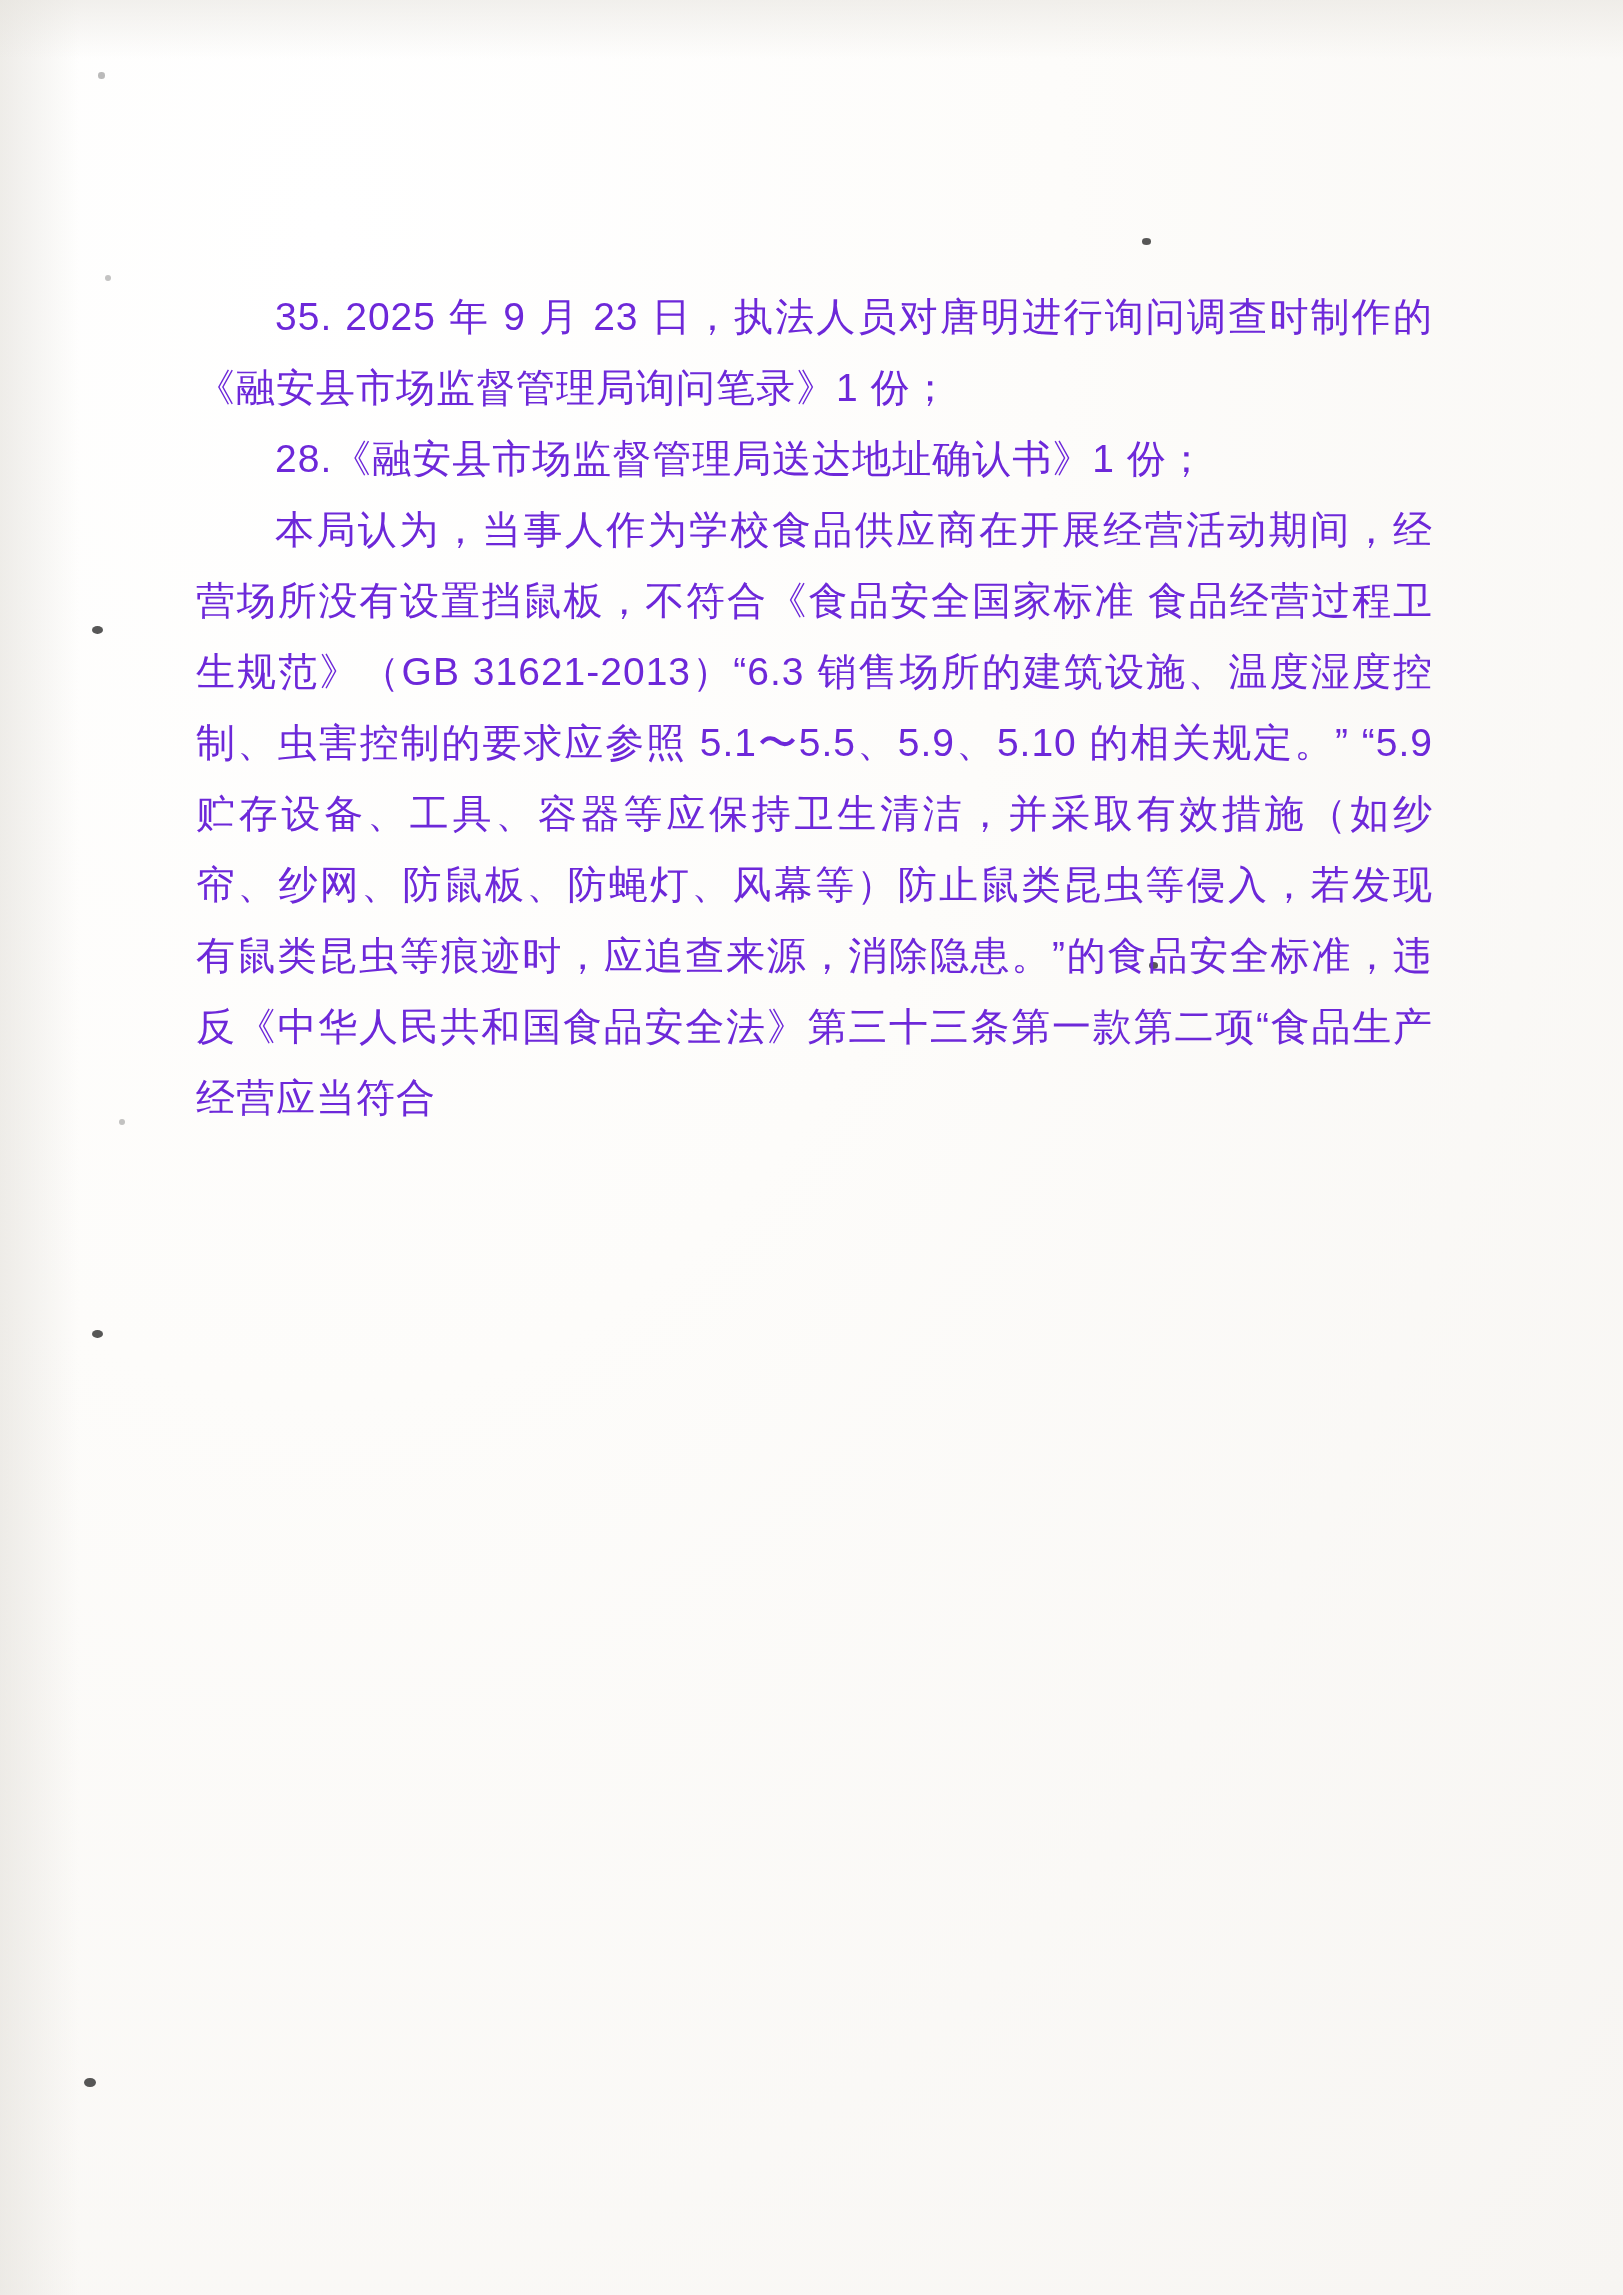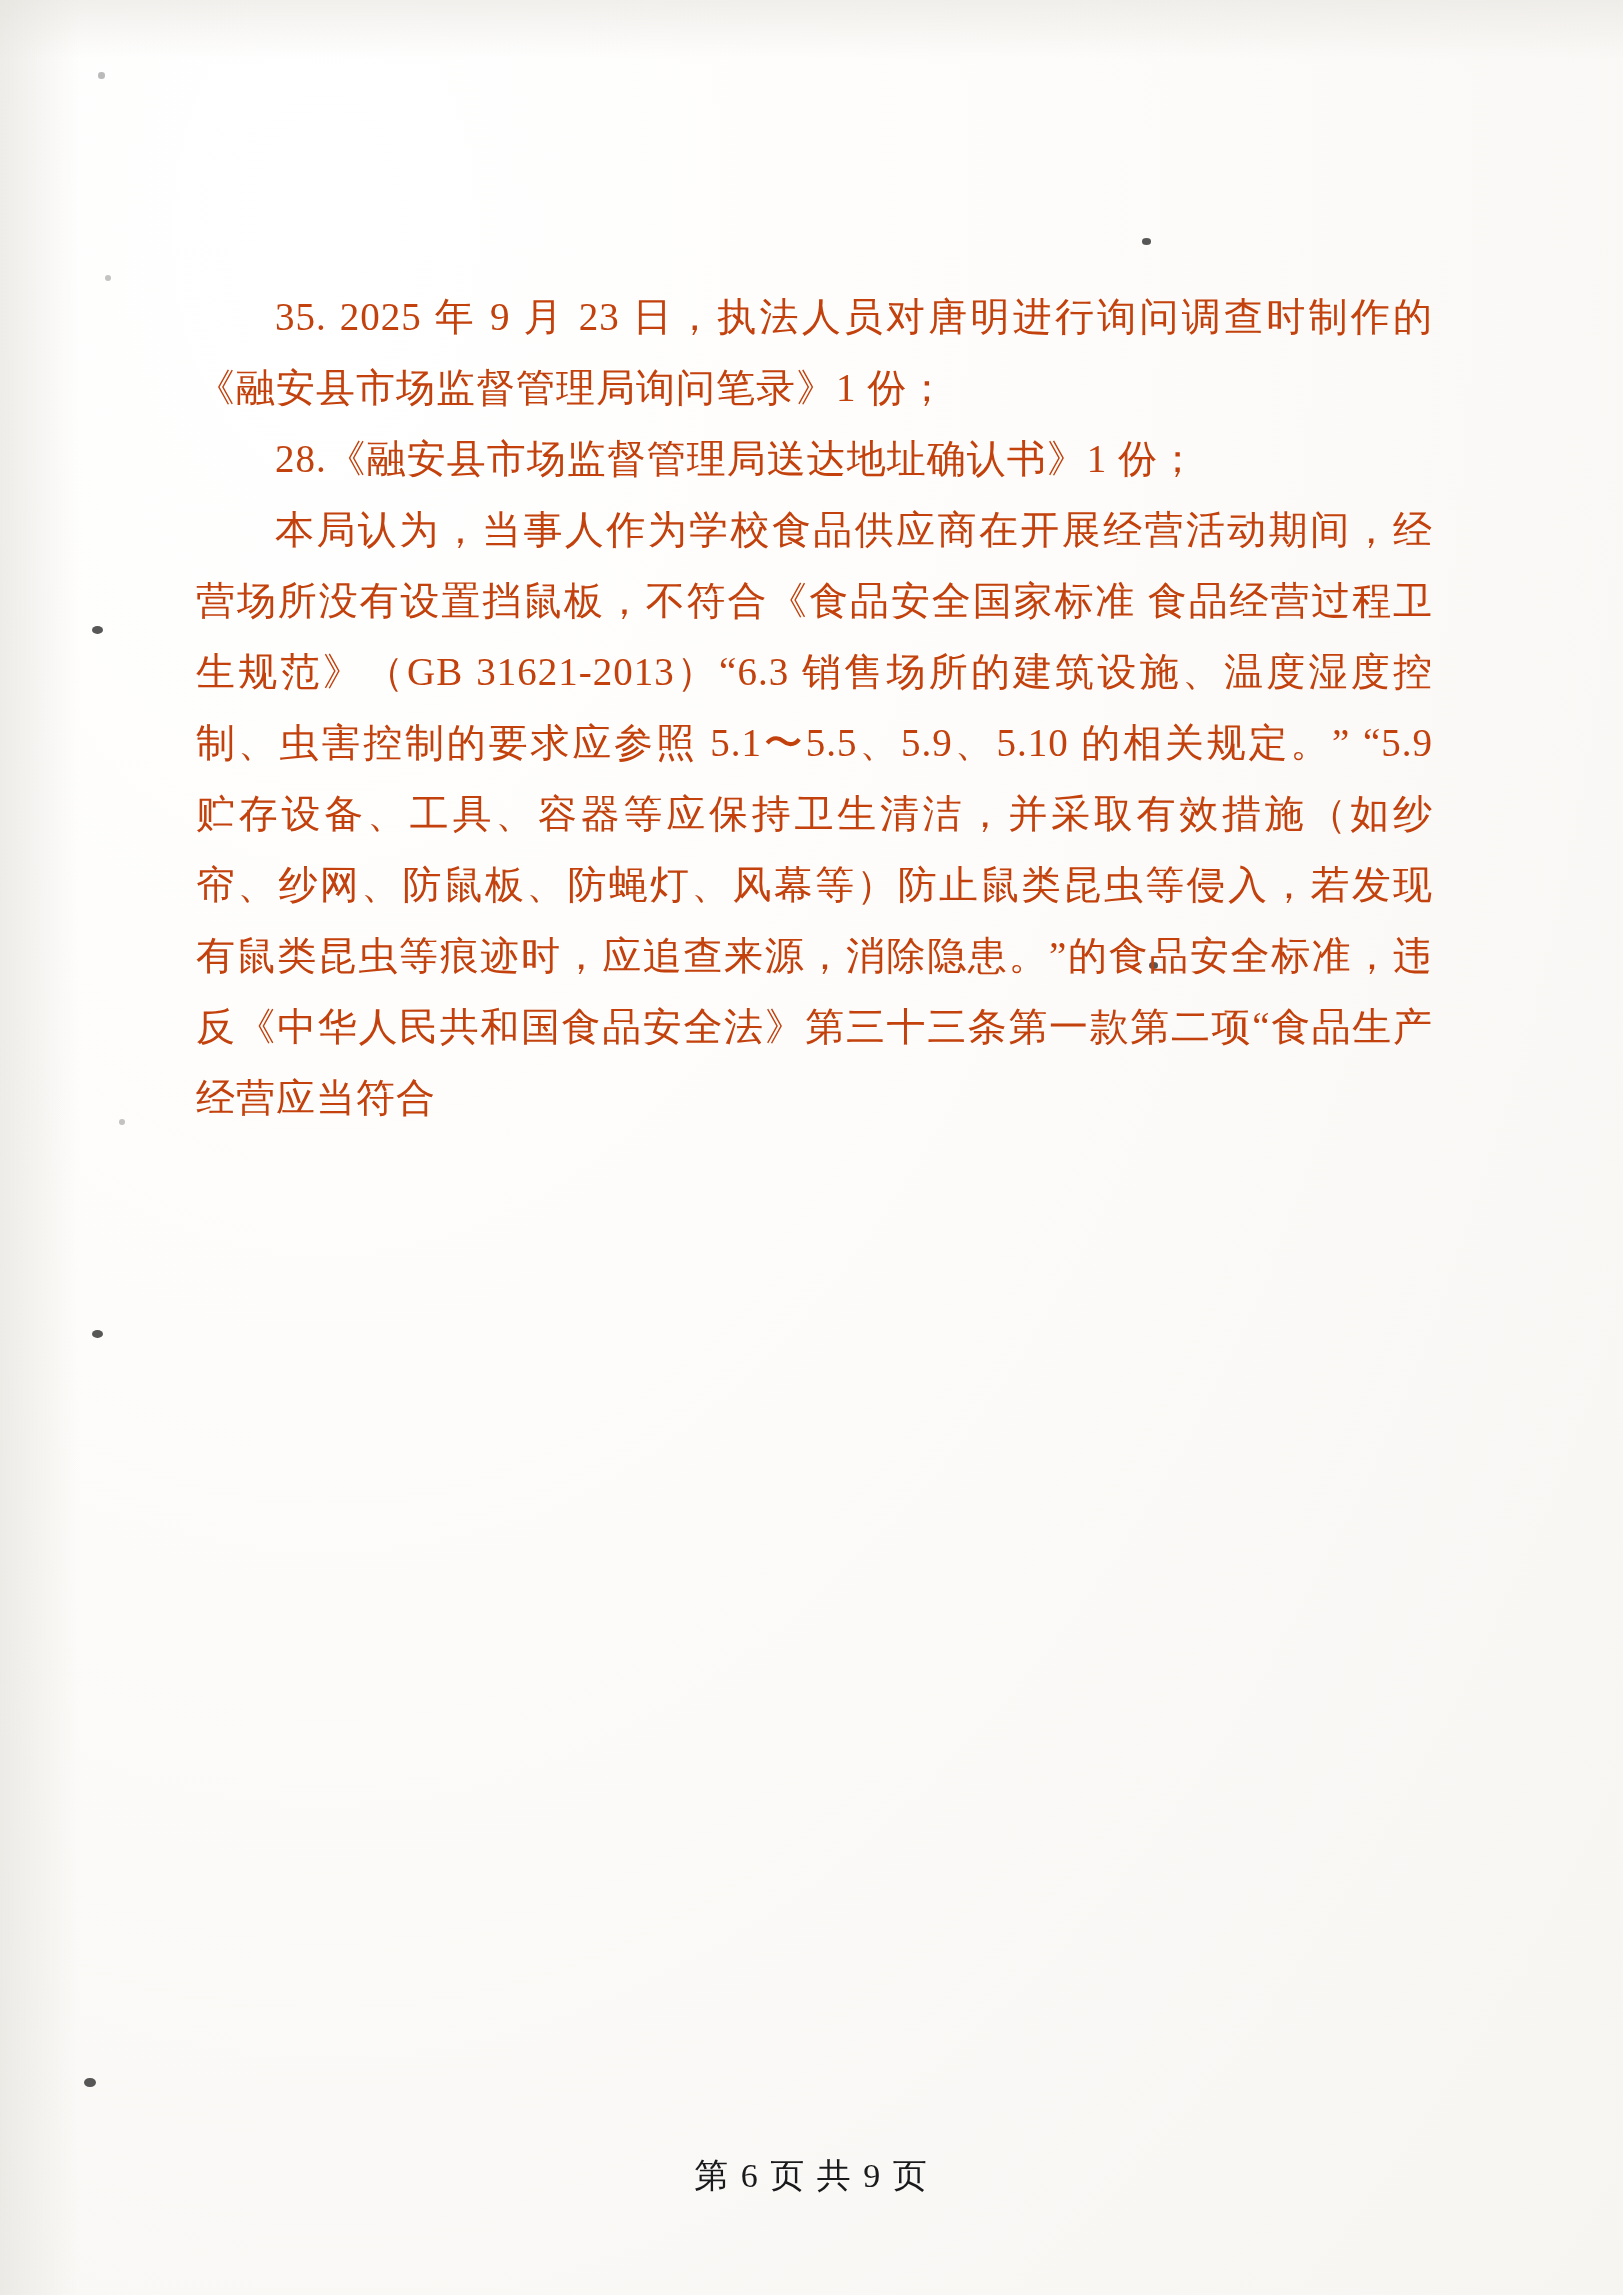--- a/index.html
+++ b/index.html
@@ -36,26 +36,26 @@
     position: absolute;
     left: 196px;
     top: 281px;
     width: 1237px;
   }
 
   p.para {
     margin: 0 0 0 0;
     font-size: 39px;
     line-height: 71px;
-    color: #c2410c;
+    color: #6d28d9;
     text-align: justify;
     text-justify: inter-ideograph;
     letter-spacing: 1px;
     text-indent: 79px;
-    font-family: Liberation Serif, serif;
+    font-family: Liberation Sans, sans-serif;
   }
 
   p.para + p.para {
     margin-top: 0px;
   }
 
   .footer {
     position: absolute;
     left: 0;
     top: 2153px;
@@ -113,15 +113,14 @@
   <div class="mark-dot" style="left:92px;top:626px;width:10.5px;height:7.9px;"></div>
   <div class="mark-dot" style="left:92px;top:1330px;width:10.5px;height:7.9px;"></div>
   <div class="mark-dot" style="left:84px;top:2078px;width:11.8px;height:9.2px;"></div>
 
   <div class="content">
     <p class="para">35. 2025 年 9 月 23 日，执法人员对唐明进行询问调查时制作的《融安县市场监督管理局询问笔录》1 份；</p>
     <p class="para">28.《融安县市场监督管理局送达地址确认书》1 份；</p>
     <p class="para">本局认为，当事人作为学校食品供应商在开展经营活动期间，经营场所没有设置挡鼠板，不符合《食品安全国家标准 食品经营过程卫生规范》（GB 31621-2013）“6.3 销售场所的建筑设施、温度湿度控制、虫害控制的要求应参照 5.1〜5.5、5.9、5.10 的相关规定。” “5.9 贮存设备、工具、容器等应保持卫生清洁，并采取有效措施（如纱帘、纱网、防鼠板、防蝇灯、风幕等）防止鼠类昆虫等侵入，若发现有鼠类昆虫等痕迹时，应追查来源，消除隐患。”的食品安全标准，违反《中华人民共和国食品安全法》第三十三条第一款第二项“食品生产经营应当符合</p>
   </div>
 
-  <div class="footer">第 6 页 共 9 页</div>
 </div>
 
 
 </body></html>

